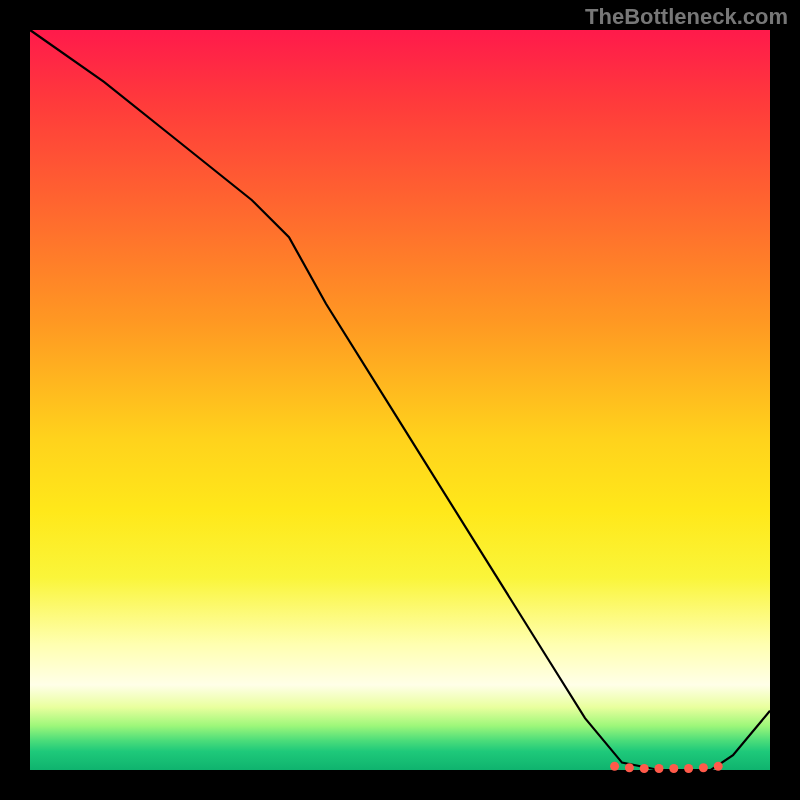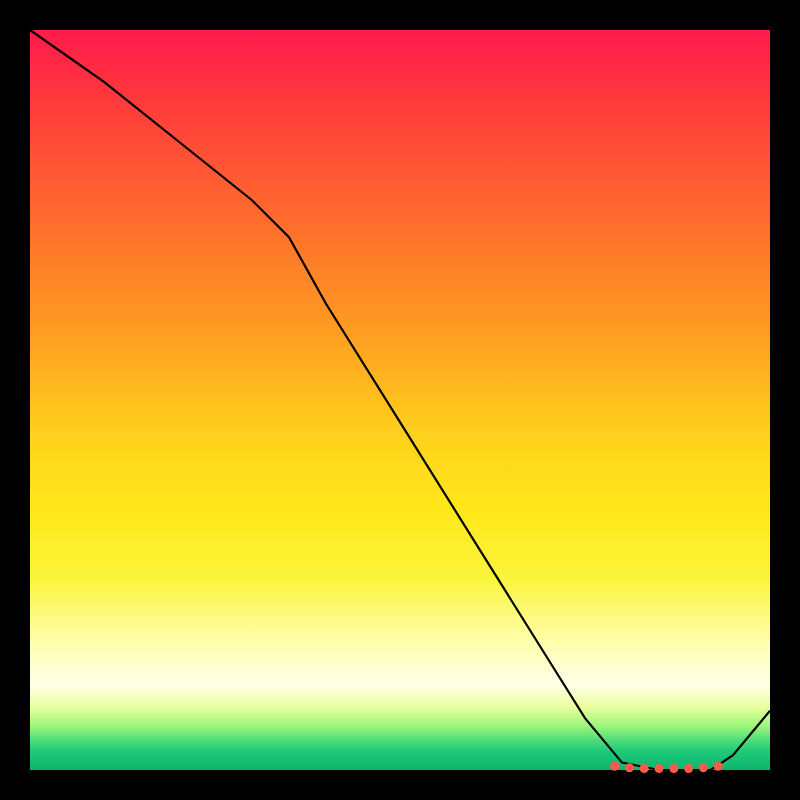--- a/index.html
+++ b/index.html
@@ -56,20 +56,21 @@
     overflow: visible;
   }
   .curve { fill: none; stroke: #000; stroke-width: 2.2; }
   .marker { fill: #ff5a4a; }
 </style>
 </head>
 <body>
 
 <div class="frame">
 
+  <div class="attrib">TheBottleneck.com</div>
 
   <div class="plot">
     <svg class="overlay" viewBox="0 0 740 740" preserveAspectRatio="none">
       <path class="curve" d="M0.0 0.0 L74.0 51.8 L148.0 111.0 L222.0 170.2 L259.0 207.2 L296.0 273.8 L370.0 392.2 L444.0 510.6 L518.0 629.0 L555.0 688.2 L592.0 732.6 L629.0 740.0 L651.2 740.0 L666.0 740.0 L680.8 740.0 L703.0 725.2 L740.0 680.8"></path>
       <g>
           <circle cx="584.6" cy="736.3" r="4.5" class="marker"></circle>
           <circle cx="599.4" cy="737.8" r="4.5" class="marker"></circle>
           <circle cx="614.2" cy="738.5" r="4.5" class="marker"></circle>
           <circle cx="629.0" cy="738.5" r="4.5" class="marker"></circle>
           <circle cx="643.8" cy="738.5" r="4.5" class="marker"></circle>

